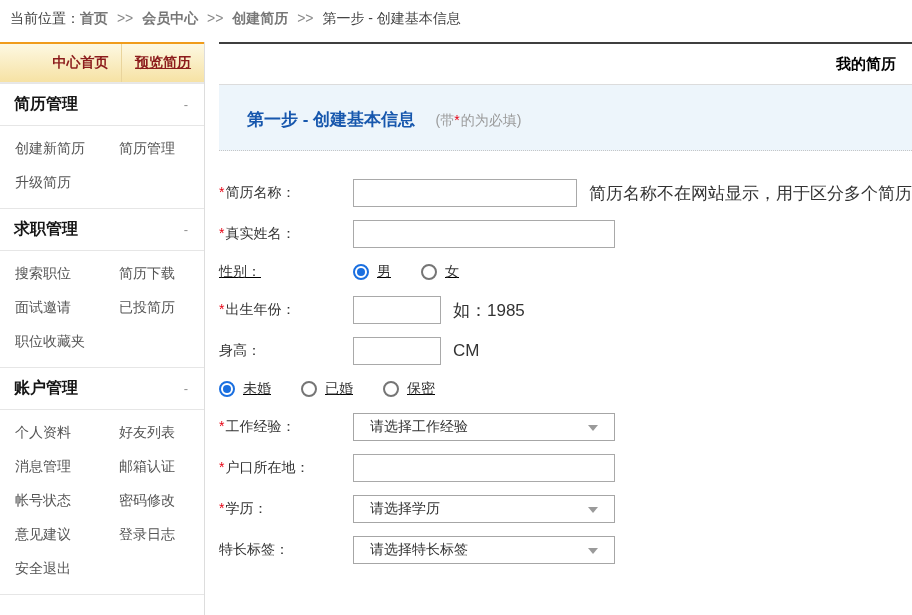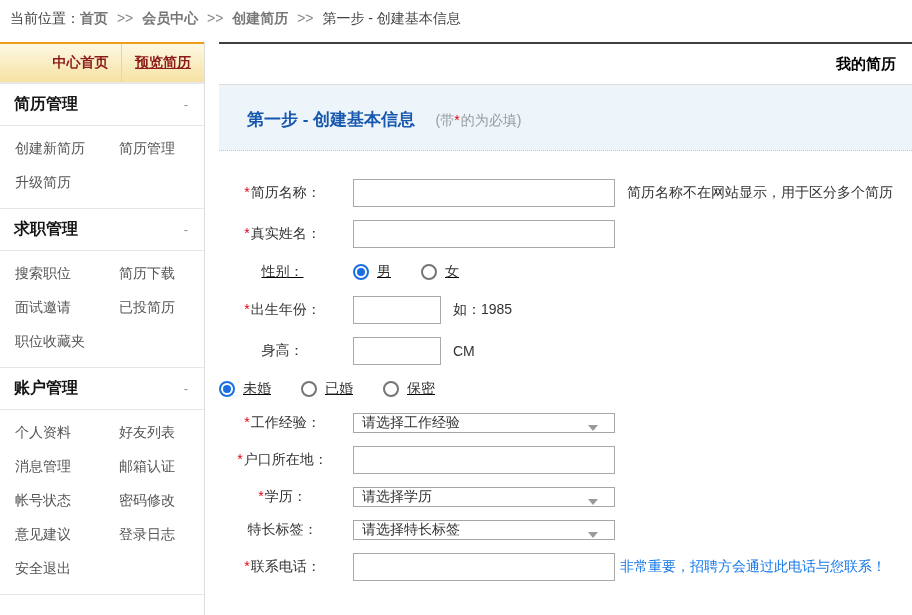--- a/index.html
+++ b/index.html
@@ -39,30 +39,30 @@
   .main-head { padding:11px 16px 10px 16px; border-bottom:1px solid #dcdcdc;
     font-size:15px; font-weight:bold; color:#000;text-align:right; }
   .step-panel { background:var(--panel_blue_bg); padding:23px 10px 19px 28px;
     border-bottom:1px dotted #c6c6c6; }
   .step-title { font-size:17px; font-weight:bold; color:var(--step_blue); }
   .step-note { font-size:14px; color:#9b9b9b; margin-left:16px; }
   .star { color:var(--required_red); font-size:14px; margin-right:1px; }
 
   .form { padding-top:28px; }
   .form-row { display:flex; align-items:center; margin-bottom:13px; }
-  .form-label { width:134px; flex-shrink:0; text-align:center; font-size:14px;
+  .form-label { width:134px; flex-shrink:0; text-align:left; font-size:14px;
     color:#333; padding-right:7px; white-space:nowrap; }
   .input-box { width:262px; height:28px; border:1px solid #a9a9a9; background:#fff;
     font-size:14px; padding:0 6px; color:#333; outline:none; }
   .input-sm { width:88px; }
-  .hint { font-size:14px; color:#333; margin-left:12px; white-space:nowrap; }
+  .hint { font-size:17px; color:#333; margin-left:12px; white-space:nowrap; }
   .hint-blue { color:var(--hint_blue); margin-left:5px; }
 
-  .selectbox { width:262px; height:20px; border:1px solid #a6a6a6; background:#fff;
-    position:relative; display:flex; align-items:center; padding-left:8px;
+  .selectbox { width:262px; height:28px; border:1px solid #a6a6a6; background:#fff;
+    position:relative; display:flex; align-items:center; padding-left:16px;
     font-size:14px; color:#333; cursor:pointer; }
   .select-arrow { position:absolute; right:16px; top:11px; width:0; height:0;
     border-left:5px solid transparent; border-right:5px solid transparent;
     border-top:6px solid #9a9a9a; }
 
   .radio-row { padding:2px 0;text-decoration:underline; }
   .radio-opt { display:inline-flex; align-items:center; margin-right:30px; cursor:pointer; }
   .radio { width:16px; height:16px; border-radius:50%; border:2px solid #757575;
     position:relative; display:inline-block; background:#fff; }
   .radio.checked { border-color:var(--radio_blue); }
@@ -218,21 +218,16 @@
       </div>
 
       <div class="form-row">
         <div class="form-label"><span>特长标签：</span></div>
         <div class="selectbox">
           <span>请选择特长标签</span>
           <span class="select-arrow"></span>
         </div>
       </div>
 
-      <div class="form-row">
-        <div class="form-label"><span class="star">*</span><span>联系电话：</span></div>
-        <input class="input-box" type="text" value="" style="">
-        <span class="hint hint-blue">非常重要，招聘方会通过此电话与您联系！</span>
-      </div>
 
     </div>
   </div>
 </div>
 
 </body></html>

